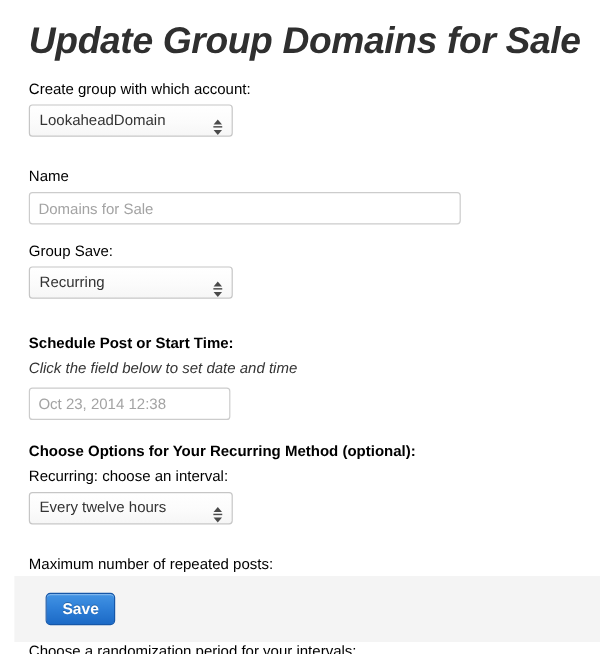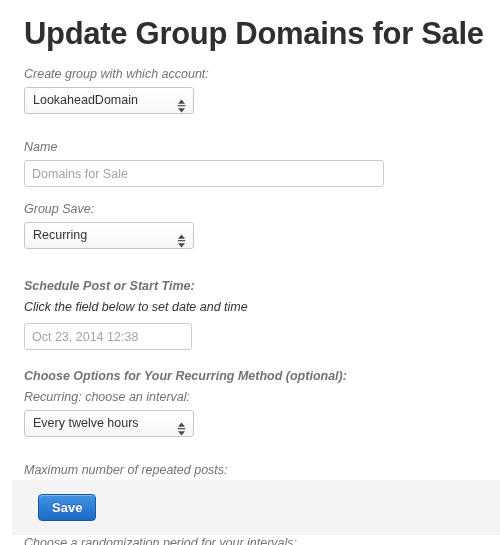--- a/index.html
+++ b/index.html
@@ -29,20 +29,21 @@
   }
 
   h1.page-title {
     font-size: 31px;
     line-height: 36px;
     font-weight: bold;
     letter-spacing: -0.3px;
     margin: 0 0 14px 0;
     color: #2f2f2f;
     white-space: nowrap;
+    font-style: italic;
   }
 
   .required-note {
     font-size: 12.5px;
     line-height: 16px;
     color: #3a3a3a;
     margin: 0 0 17px 0;
   }
   .required-note .star {
     color: #e8413a;
@@ -52,24 +53,23 @@
 
   .field-group {
     margin-bottom: 14px;
   }
 
   label.field-label,
   .field-label {
     display: block;
     font-size: 12.5px;
     line-height: 16px;
-    color: #737373;
+    color: #000000;
     margin: 0 0 5px 0;
     font-weight: normal;
-    font-style: italic;
   }
 
   .field-label.strong {
     font-weight: bold;
   }
 
   .field-sublabel-italic {
     display: block;
     font-size: 12.5px;
     line-height: 16px;

